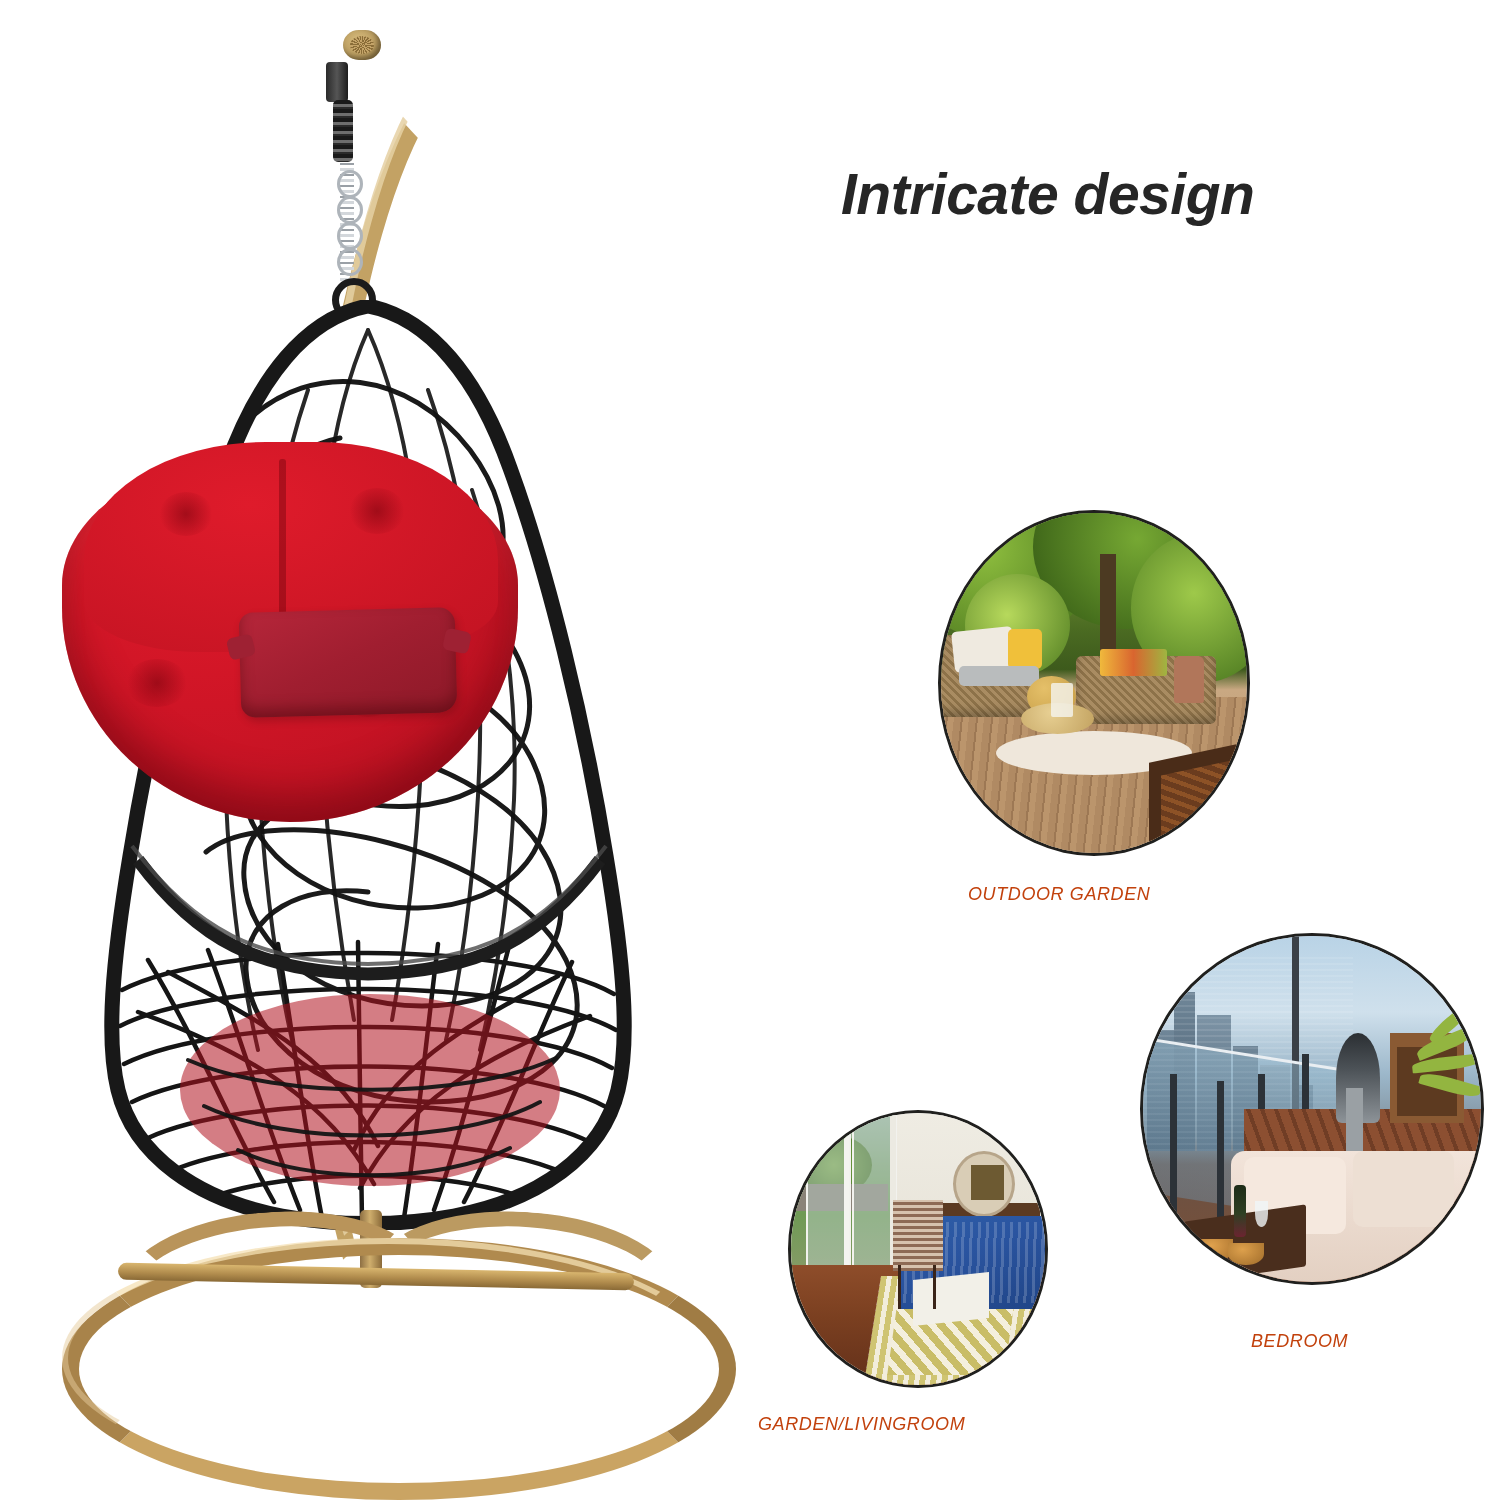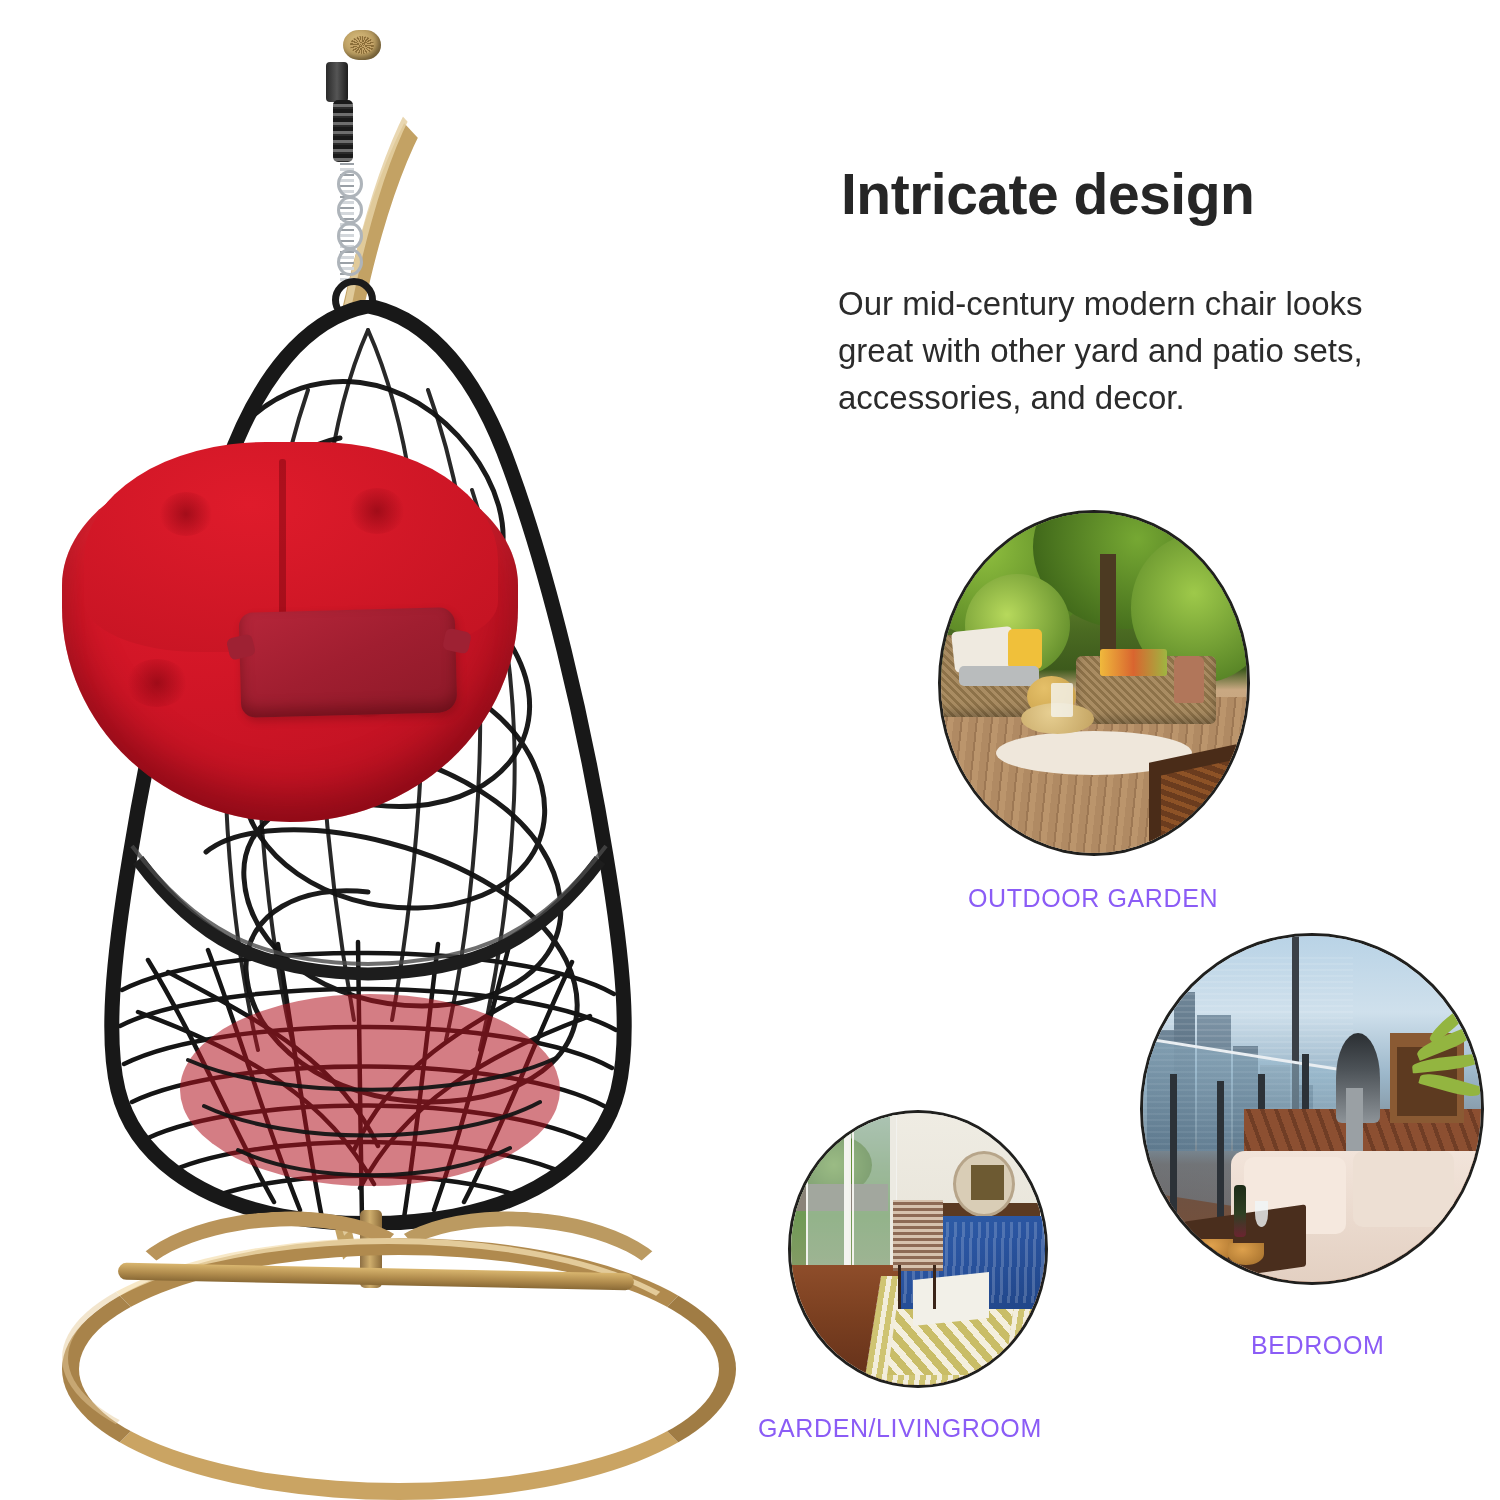--- a/index.html
+++ b/index.html
@@ -2,41 +2,41 @@
 <html><head>
 <meta charset="utf-8">
 <style>
   html,body{margin:0;padding:0;}
   body{
     width:1500px;height:1500px;
     background:#ffffff;
     font-family:"Liberation Sans", sans-serif;
     overflow:hidden;position:relative;
   }
-  .stage{position:absolute;inset:0;}
+  .stage{position:absolute;inset:0;font-style:italic;}
 
   
   .headline{
     position:absolute;left:841px;top:163px;
     font-size:57px;font-weight:bold;letter-spacing:-0.5px;
     color:#262626;line-height:1.1;white-space:nowrap;
   }
   .body-copy{
     position:absolute;left:838px;top:280px;width:600px;
     font-size:33px;line-height:47px;color:#2b2b2b;font-weight:400;
   }
 
   
   .photo-circle{
     position:absolute;border-radius:50%;overflow:hidden;
     border:3px solid #20201e;box-sizing:border-box;
     background:#ddd;
   }
   .circle-label{
-    position:absolute;font-size:25px;color:#8b5cf6;
+    position:absolute;font-size:18px;color:#c2410c;
     letter-spacing:0.6px;white-space:nowrap;font-weight:400;
   }
   .c1{left:938px;top:510px;width:312px;height:346px;}
   .c1-label{left:968px;top:884px;}
   .c2{left:788px;top:1110px;width:260px;height:278px;}
   .c2-label{left:758px;top:1414px;}
   .c3{left:1140px;top:933px;width:344px;height:352px;}
   .c3-label{left:1251px;top:1331px;}
 
   .ph{position:absolute;inset:0;}
@@ -332,21 +332,20 @@
 
     <div class="base-stem"></div>
     <div class="base-arc-l"></div>
     <div class="base-arc-r"></div>
     <div class="base-ring-outer"></div>
     <div class="base-ring-hi"></div>
     <div class="base-bar"></div>
   </div>
 
   <div class="headline">Intricate design</div>
-  <div class="body-copy">Our mid-century modern chair looks great with other yard and patio sets, accessories, and decor.</div>
 
   <div class="photo-circle c1">
     <div class="ph">
       <div class="g-sky"></div>
       <div class="g-tree" style="left:-10%;top:-8%;width:60%;height:46%;background:radial-gradient(circle at 40% 40%,#8fbf3f,#3f6a18);"></div>
       <div class="g-tree" style="left:30%;top:-14%;width:62%;height:48%;background:radial-gradient(circle at 55% 45%,#76a833,#2f5412);"></div>
       <div class="g-tree" style="left:62%;top:6%;width:46%;height:44%;background:radial-gradient(circle at 45% 40%,#9ec94a,#44711c);"></div>
       <div class="g-tree" style="left:8%;top:18%;width:34%;height:30%;background:radial-gradient(circle at 40% 40%,#b7d95c,#4d7a1f);"></div>
       <div style="position:absolute;left:52%;top:12%;width:16px;height:40%;background:#4c3a22;"></div>
       <div class="g-deck"></div>

